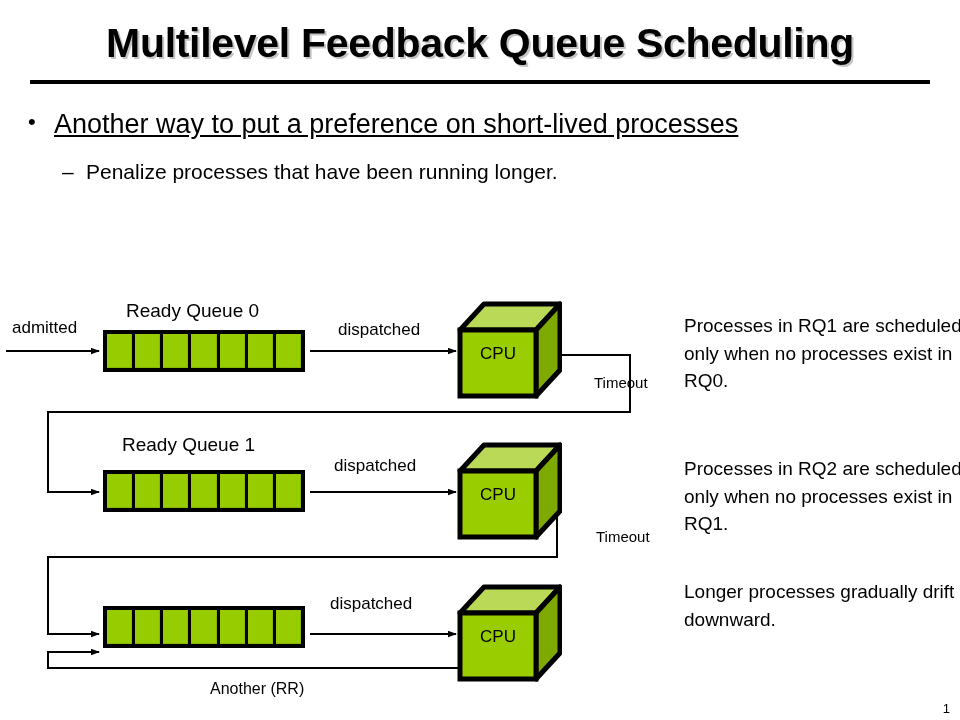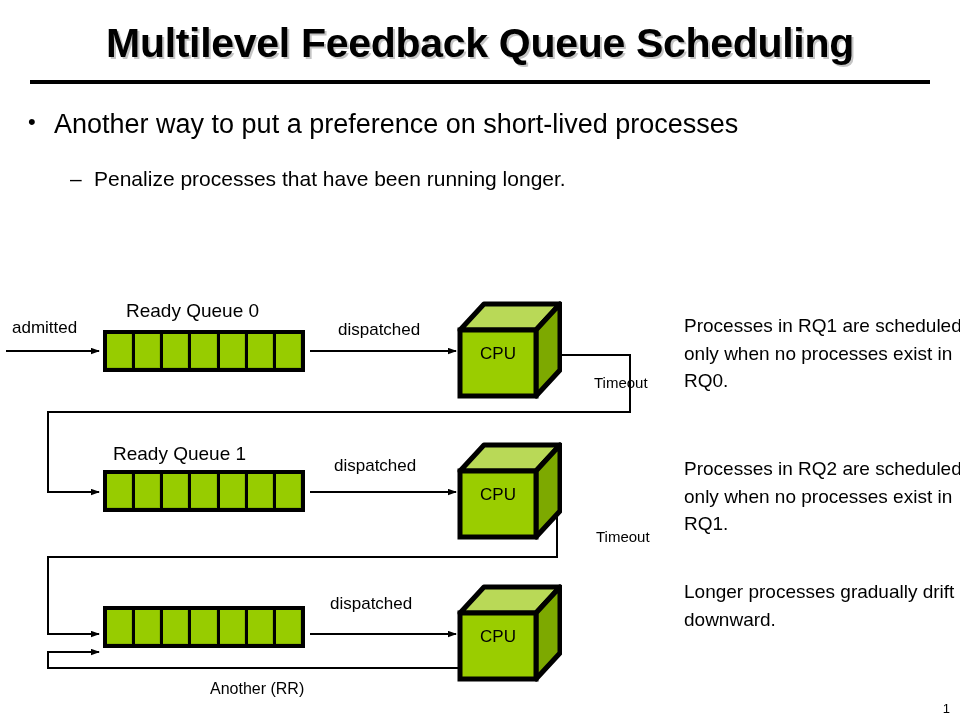--- a/index.html
+++ b/index.html
@@ -136,25 +136,25 @@
   }
 </style>
 </head>
 <body>
 
 <div class="slide">
 
   <div class="title">Multilevel Feedback Queue Scheduling</div>
   <div class="title-underline"></div>
 
-  <div class="bullet1" style="left:28px; top:110px;">
+  <div class="bullet1" style="left:28px; top:110px;text-decoration:underline;">
     <span class="dot">•</span><span>Another way to put a preference on short-lived processes</span>
   </div>
 
-  <div class="bullet2" style="left:62px; top:167px;margin-left:8px;">
+  <div class="bullet2" style="left:62px; top:160px;">
     <span class="dash">–</span><span>Penalize processes that have been running longer.</span>
   </div>
 
 
   <svg class="wires" viewBox="0 0 960 720" width="960" height="720">
     <defs>
       <marker id="ah" markerWidth="9" markerHeight="9" refX="8" refY="3.2" orient="auto" markerUnits="userSpaceOnUse">
         <path d="M0,0 L9,3.2 L0,6.4 z" fill="#000"></path>
       </marker>
     </defs>
@@ -195,21 +195,21 @@
       <polygon points="80,30 104,4 104,70 80,96" fill="#7da900" stroke="#000" stroke-width="5" stroke-linejoin="round"></polygon>
       <rect x="4" y="30" width="76" height="66" fill="#9acd00" stroke="#000" stroke-width="5"></rect>
     </svg>
     <div class="cpu-text">CPU</div>
   </div>
 
   <div class="tlabel" style="left:594px; top:374px;">Timeout</div>
 
   <div class="note" style="left:684px; top:312px;">Processes in RQ1 are scheduled only when no processes exist in RQ0.</div>
 
-  <div class="qlabel" style="left:113px; top:434px;margin-top:9px;">Ready  Queue 1</div>
+  <div class="qlabel" style="left:122px; top:434px;">Ready  Queue 1</div>
 
   <div class="qbox" style="left:103px; top:470px; width:202px; height:42px;">
     <div class="qcell"></div>
     <div class="qcell"></div>
     <div class="qcell"></div>
     <div class="qcell"></div>
     <div class="qcell"></div>
     <div class="qcell"></div>
     <div class="qcell"></div>
   </div>

